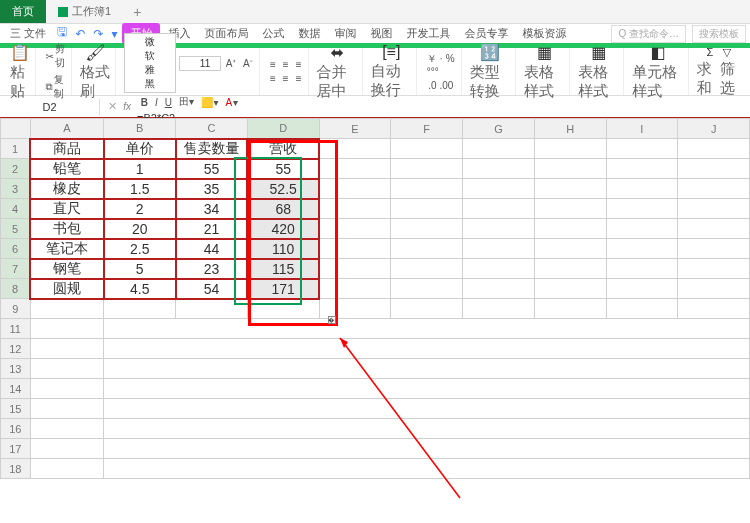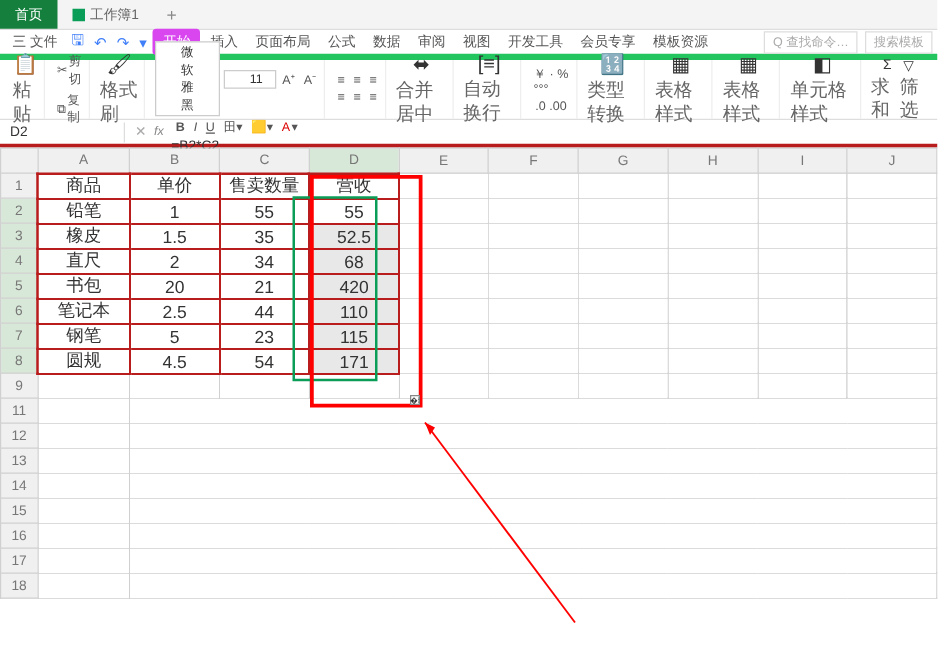--- a/index.html
+++ b/index.html
@@ -22,21 +22,21 @@
 .toolbar { display: flex; align-items: center; background: #fff; height: 48px; border-bottom: 1px solid #ddd; padding: 0 6px; gap: 4px; }
 .tbgroup { display: flex; flex-direction: column; align-items: center; gap: 1px; padding: 0 4px; border-right: 1px solid #eee; height: 100%; justify-content: center; }
 .tbgroup:last-child { border-right: none; }
 .tbrow { display: flex; gap: 3px; align-items: center; }
 .tb-label { font-size: 15px; color: #666; }
 .tb-btn { font-size: 10px; color: #555; padding: 1px 2px; display: flex; align-items: center; gap: 1px; }
 .tb-icon { width: 14px; height: 14px; display: inline-flex; align-items: center; justify-content: center; font-size: 11px; }
 .tb-icon.lg { width: 20px; height: 20px; font-size: 16px; }
 .font-select { border: 1px solid #ccc; font-size: 10px; padding: 1px 20px; background: #fff; }
 
-.formula-bar { display: flex; align-items: center; height: 22px; border-bottom: 3px solid #b91c1c; background: #fff; }
+.formula-bar { display: flex; align-items: center; height: 22px; border-bottom: 1px solid #b91c1c; background: #fff; text-align: center; }
 .cell-ref { width: 100px; border-right: 1px solid #ddd; padding: 2px 8px; font-size: 11px; color: #333; }
 .fx-area { display: flex; align-items: center; gap: 6px; padding: 0 8px; flex: 1; }
 .fx-label { font-style: italic; color: #888; font-size: 10px; }
 .fx-input { font-size: 11px; color: #333; margin-top: 22px; }
 
 .grid-wrap { position: relative; }
 .grid { border-collapse: collapse; width: 100%; }
 .grid th, .grid td { border: 1px solid #d0d0d0; height: 20px; font-size: 13px; text-align: center; background: #fff; }
 .grid .colhead { background: #f0f0f0; color: #777; font-weight: normal; font-size: 11px; height: 18px; }
 .grid .rowhead { background: #f0f0f0; color: #777; font-weight: normal; font-size: 11px; width: 28px; }

